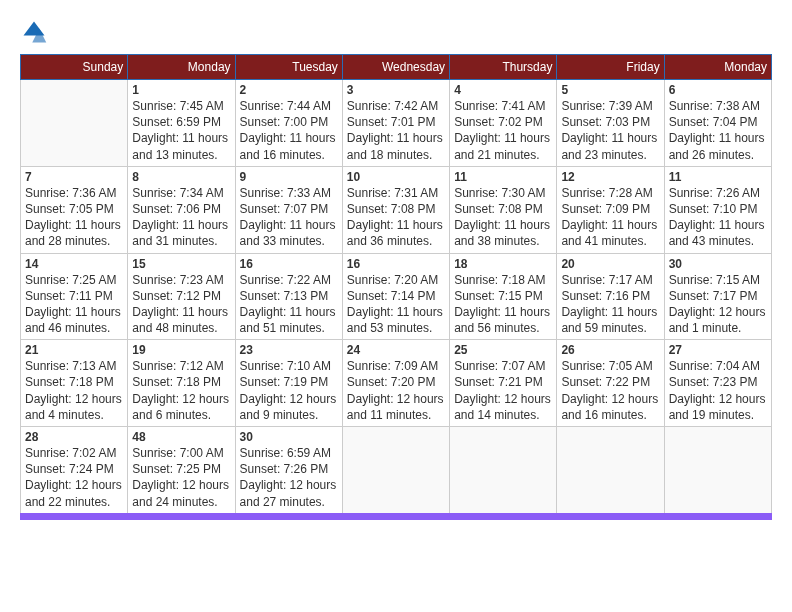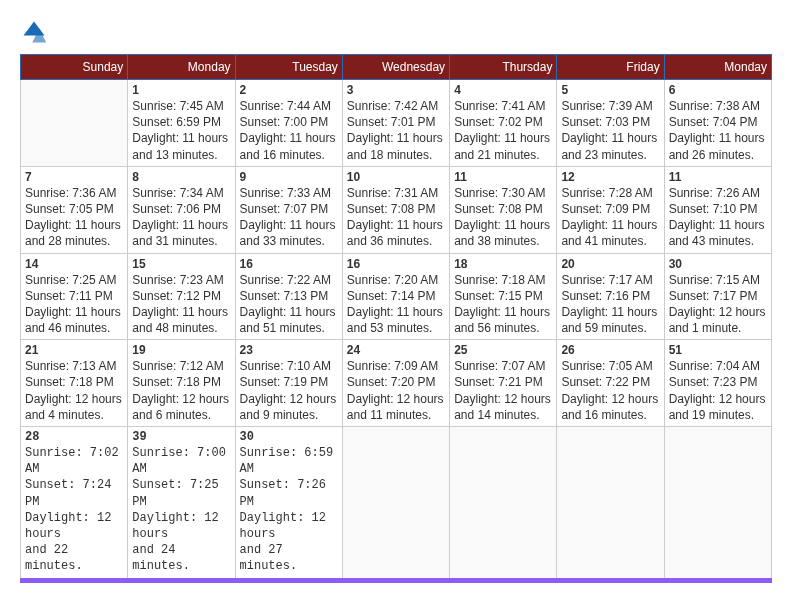--- a/index.html
+++ b/index.html
@@ -90,22 +90,21 @@
       color: #333;
       display: block;
       margin-bottom: 1px;
     }
     .day-info {
       font-size: 12px;
       color: #333;
       line-height: 1.35;
     }
     .last-row td {
-      border-bottom: 5px solid #8b5cf6;
-      font-family: Liberation Mono, monospace;
+      border-bottom: 7px solid #8b5cf6;
     }
   </style>
 </head>
 <body>
 
 <div class="page">
   <div class="header">
     <div class="logo">
       <svg class="logo-icon" viewBox="0 0 32 32" xmlns="http://www.w3.org/2000/svg">
         <polygon points="16,4 28,20 4,20" fill="#1a6bb5"></polygon>
@@ -241,31 +240,31 @@
           </td>
           <td>
             <span class="day-num">25</span>
             <div class="day-info">Sunrise: 7:07 AM<br>Sunset: 7:21 PM<br>Daylight: 12 hours<br>and 14 minutes.</div>
           </td>
           <td>
             <span class="day-num">26</span>
             <div class="day-info">Sunrise: 7:05 AM<br>Sunset: 7:22 PM<br>Daylight: 12 hours<br>and 16 minutes.</div>
           </td>
           <td>
-            <span class="day-num">51</span>
+            <span class="day-num">27</span>
             <div class="day-info">Sunrise: 7:04 AM<br>Sunset: 7:23 PM<br>Daylight: 12 hours<br>and 19 minutes.</div>
           </td>
         </tr>
         <tr class="last-row">
           <td>
             <span class="day-num">28</span>
             <div class="day-info">Sunrise: 7:02 AM<br>Sunset: 7:24 PM<br>Daylight: 12 hours<br>and 22 minutes.</div>
           </td>
           <td>
-            <span class="day-num">39</span>
+            <span class="day-num">48</span>
             <div class="day-info">Sunrise: 7:00 AM<br>Sunset: 7:25 PM<br>Daylight: 12 hours<br>and 24 minutes.</div>
           </td>
           <td>
             <span class="day-num">30</span>
             <div class="day-info">Sunrise: 6:59 AM<br>Sunset: 7:26 PM<br>Daylight: 12 hours<br>and 27 minutes.</div>
           </td>
           <td class="empty"></td>
           <td class="empty"></td>
           <td class="empty"></td>
           <td class="empty"></td>

